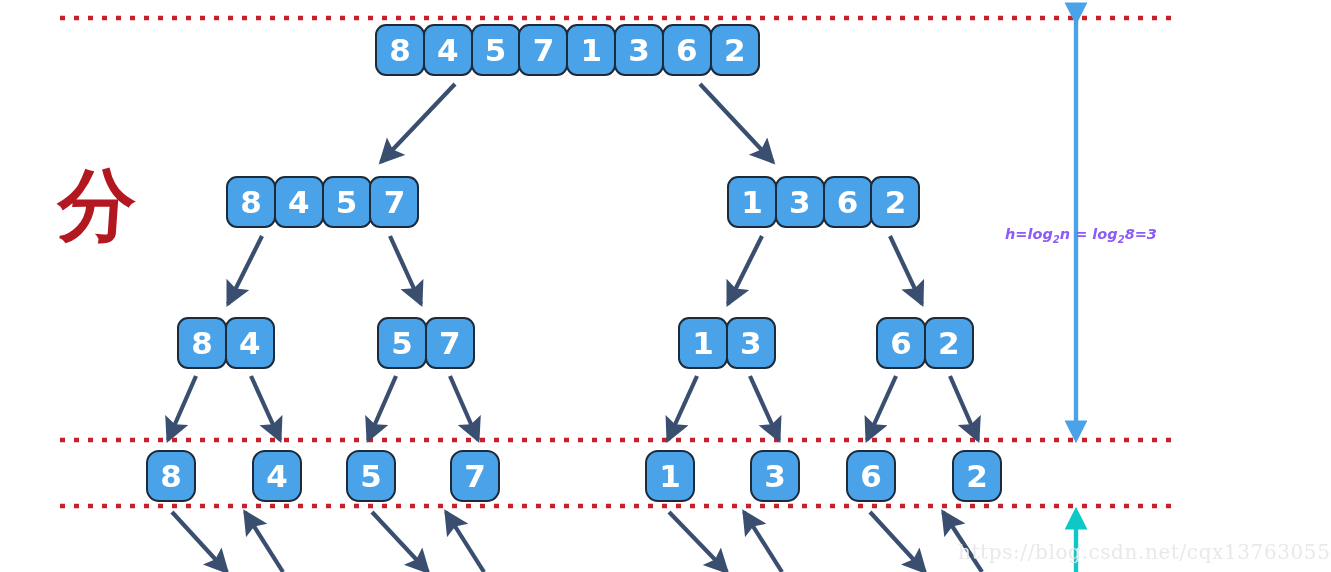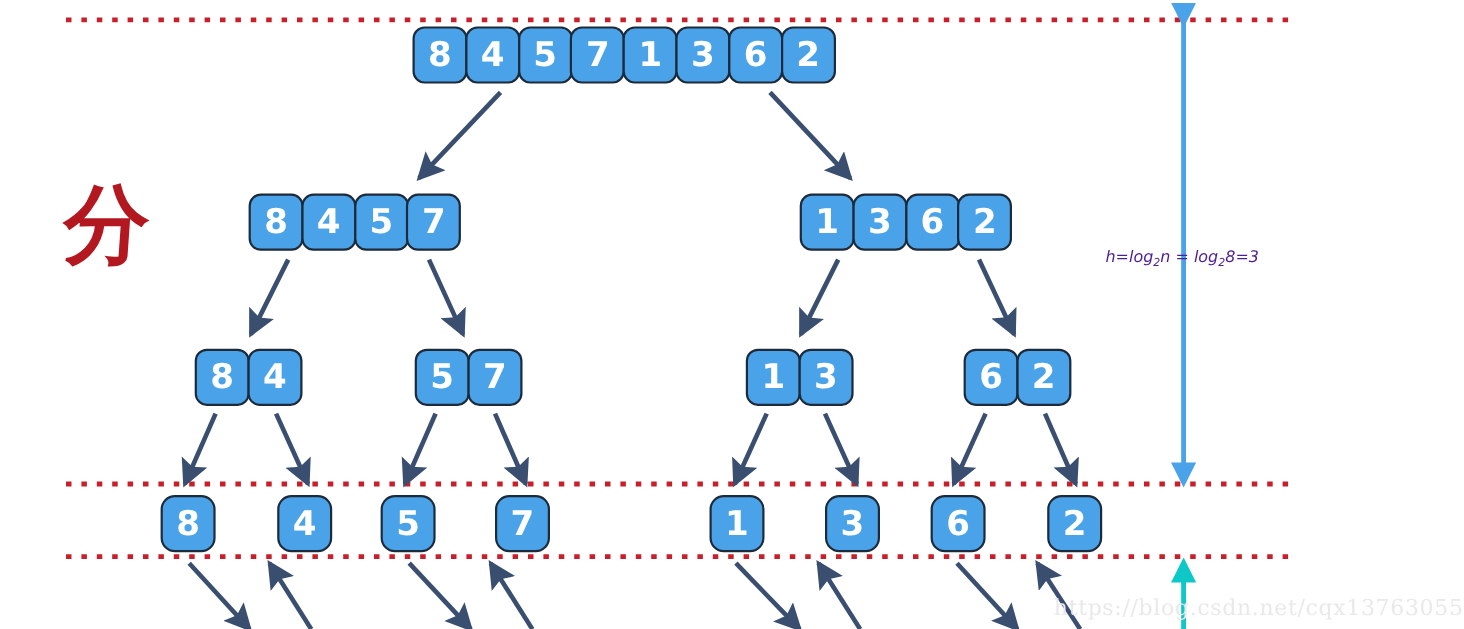--- a/index.html
+++ b/index.html
@@ -40,23 +40,23 @@
     font-family:"DejaVu Serif", serif;
     font-size:78px;
     font-weight:bold;
     line-height:1;
     transform:skewX(-4deg);
   }
 
   
   .formula{
     position:absolute;
-    color:#4c1d95;
+    color:#8b5cf6;
     font-size:14.5px;
-    font-weight:normal;
+    font-weight:bold;
     font-style:italic;
     font-family:"DejaVu Sans", sans-serif;
     white-space:nowrap;
     letter-spacing:0px;
   }
   .formula sub{ font-size:10px; }
 
   
   .watermark{
     position:absolute;

